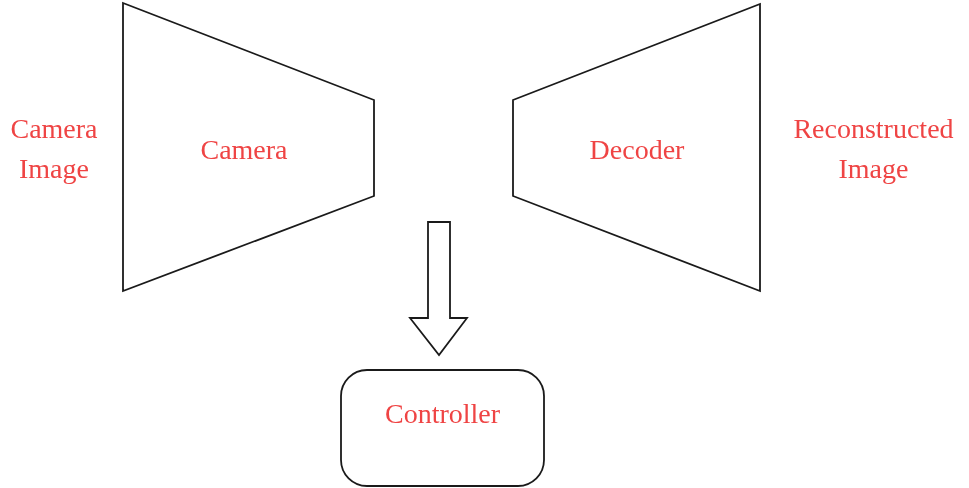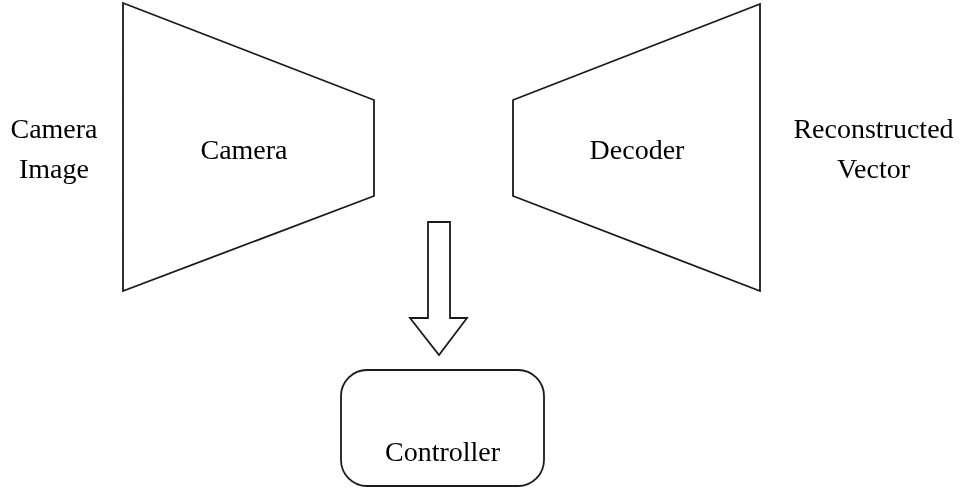--- a/index.html
+++ b/index.html
@@ -6,21 +6,21 @@
     margin: 0;
     padding: 0;
     background: #ffffff;
   }
   .canvas {
     position: relative;
     width: 969px;
     height: 488px;
     background: #ffffff;
     font-family: "Liberation Serif", "DejaVu Serif", serif;
-    color: #000000;
+    color: #ef4444;
     overflow: hidden;
   }
   .shapes {
     position: absolute;
     top: 0;
     left: 0;
   }
   .label {
     position: absolute;
     text-align: center;
@@ -44,17 +44,17 @@
     <rect x="341" y="370" width="203" height="116" rx="26" ry="26" fill="none" stroke="#1a1a1a" stroke-width="1.8"></rect>
   </svg>
 
   <div class="label" style="left:0px; top:109px; width:108px;">Camera Image</div>
 
   <div class="label" style="left:149px; top:130px; width:190px;">Camera</div>
 
 
   <div class="label" style="left:542px; top:130px; width:190px;">Decoder</div>
 
-  <div class="label" style="left:778px; top:109px; width:191px;">Reconstructed Vector</div>
+  <div class="label" style="left:778px; top:109px; width:191px;">Reconstructed Image</div>
 
-  <div class="label" style="left:342px; top:432px; width:201px;text-align:center;">Controller</div>
+  <div class="label" style="left:342px; top:394px; width:201px;text-align:center;">Controller</div>
 
 </div>
 
 </body></html>

